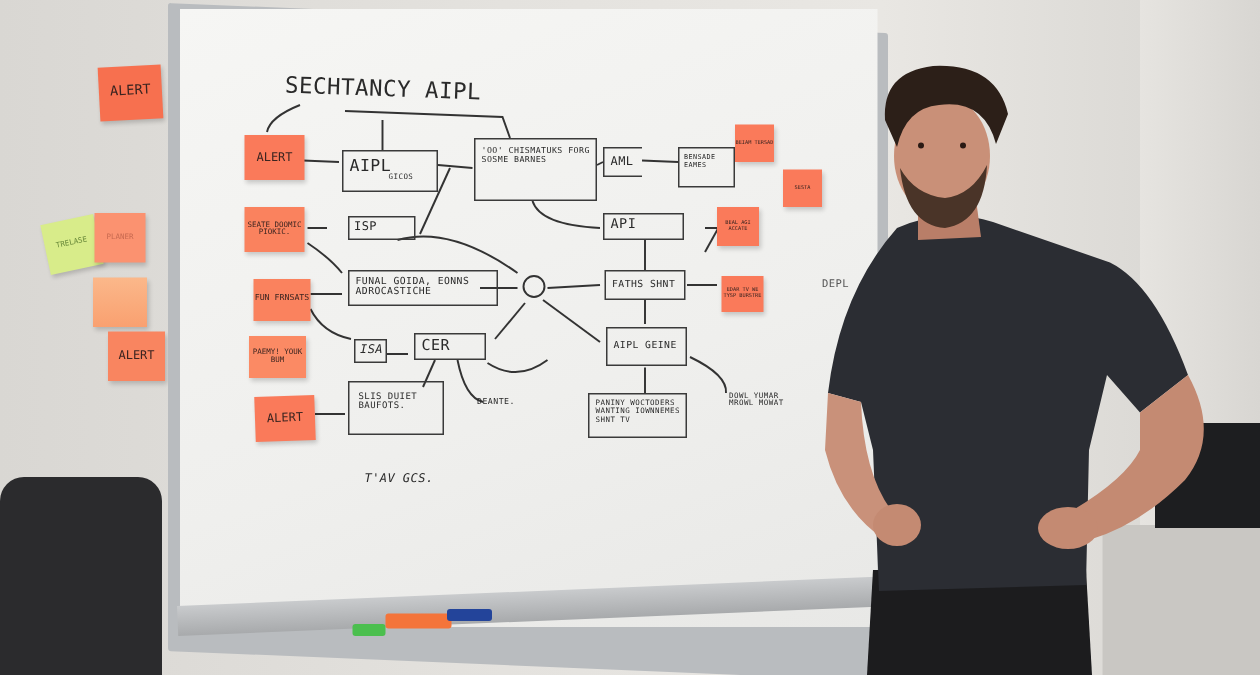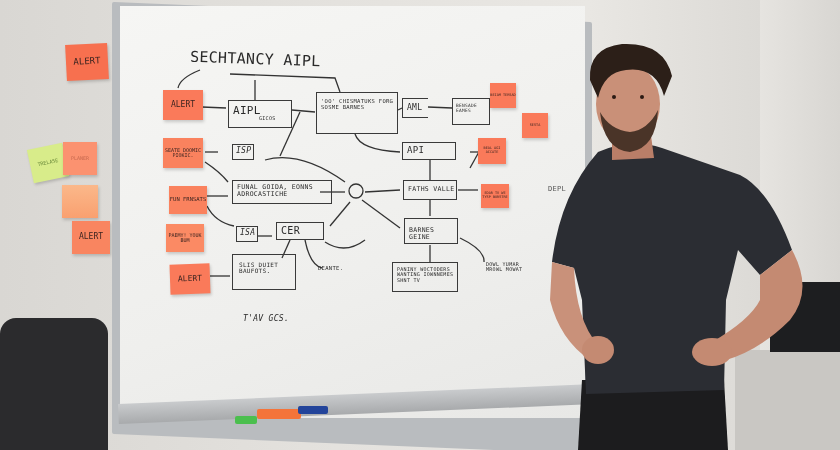--- a/index.html
+++ b/index.html
@@ -87,40 +87,40 @@
 </div>
 <div class="box" style="left:316px;top:92px;width:82px;height:42px;">
   <span class="hand" style="left:4px;top:6px;width:74px;font-size:5.5px;">'OO' CHISMATUKS FORG SOSME BARNES</span>
 </div>
 <div class="box" style="left:402px;top:98px;width:26px;height:20px;border-right:none;">
   <span class="hand" style="left:4px;top:5px;font-size:8px;">AML</span>
 </div>
 <div class="box" style="left:452px;top:98px;width:38px;height:27px;">
   <span class="hand" style="left:3px;top:5px;width:34px;font-size:4.5px;">BENSADE EAMES</span>
 </div>
-<div class="box" style="left:232px;top:144px;width:22px;height:16px;font-style:italic;">
+<div class="box" style="left:232px;top:144px;width:45px;height:16px;">
   <span class="hand" style="left:3px;top:2px;font-size:8px;">ISP</span>
 </div>
 <div class="box" style="left:402px;top:142px;width:54px;height:18px;">
   <span class="hand" style="left:4px;top:3px;font-size:9px;">API</span>
 </div>
 <div class="box" style="left:232px;top:180px;width:100px;height:24px;">
   <span class="hand" style="left:4px;top:3px;width:82px;font-size:6.5px;">FUNAL GOIDA, EONNS ADROCASTICHE</span>
 </div>
 <div class="box" style="left:403px;top:180px;width:54px;height:20px;">
-  <span class="hand" style="left:4px;top:5px;font-size:6.5px;">FATHS VALLE</span>
+  <span class="hand" style="left:4px;top:5px;font-size:6.5px;">FATHS SHNT</span>
 </div>
 <div class="box" style="left:236px;top:226px;width:22px;height:16px;font-style:italic;">
   <span class="hand" style="left:3px;top:2px;font-size:8px;">ISA</span>
 </div>
 <div class="box" style="left:276px;top:222px;width:48px;height:18px;">
   <span class="hand" style="left:4px;top:3px;font-size:10px;">CER</span>
 </div>
 <div class="box" style="left:404px;top:218px;width:54px;height:26px;">
-  <span class="hand" style="left:4px;top:8px;font-size:6.5px;">BARNES GEINE</span>
+  <span class="hand" style="left:4px;top:8px;font-size:6.5px;">AIPL GEINE</span>
 </div>
 <div class="box" style="left:232px;top:254px;width:64px;height:36px;">
   <span class="hand" style="left:6px;top:7px;width:56px;font-size:6px;">SLIS DUIET BAUFOTS.</span>
 </div>
 <div class="box" style="left:392px;top:262px;width:66px;height:30px;">
   <span class="hand" style="left:4px;top:4px;width:60px;font-size:5px;">PANINY WOCTODERS WANTING IOWNNEMES SHNT TV</span>
 </div>
 
 <div class="hand" style="left:318px;top:266px;font-size:5.5px;">DEANTE.</div>
 <div class="hand" style="left:486px;top:262px;width:48px;font-size:5px;">DOWL YUMAR MROWL MOWAT</div>

